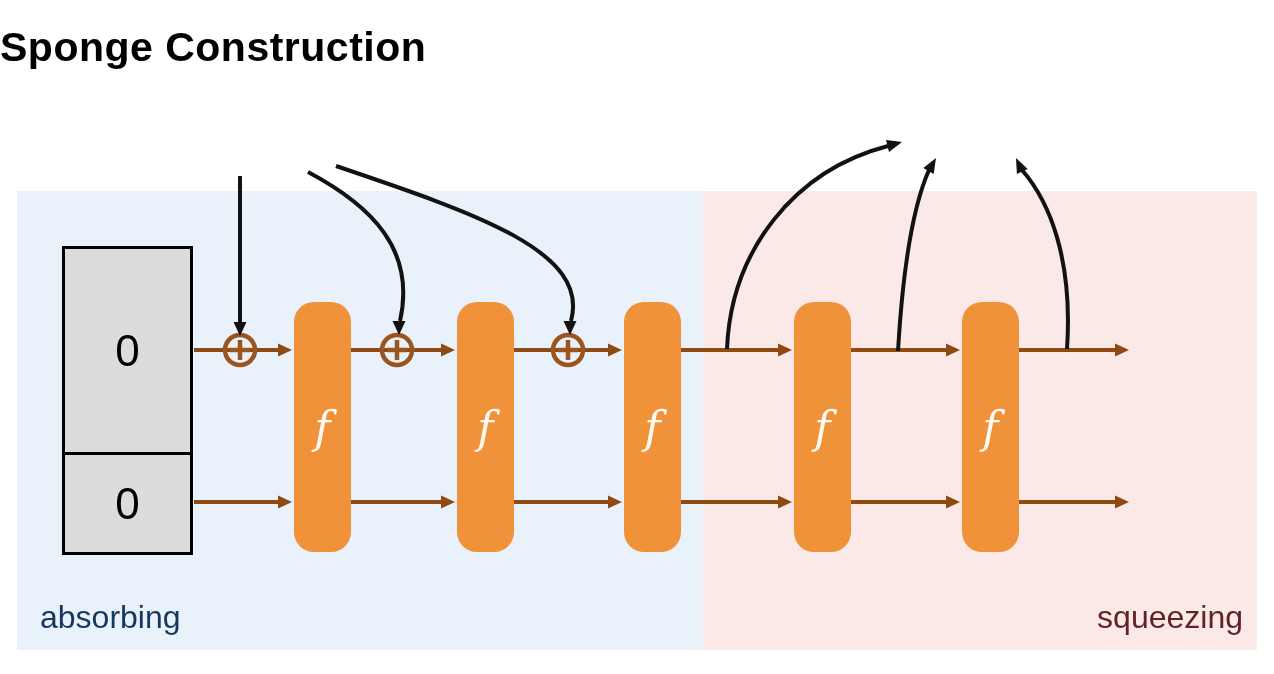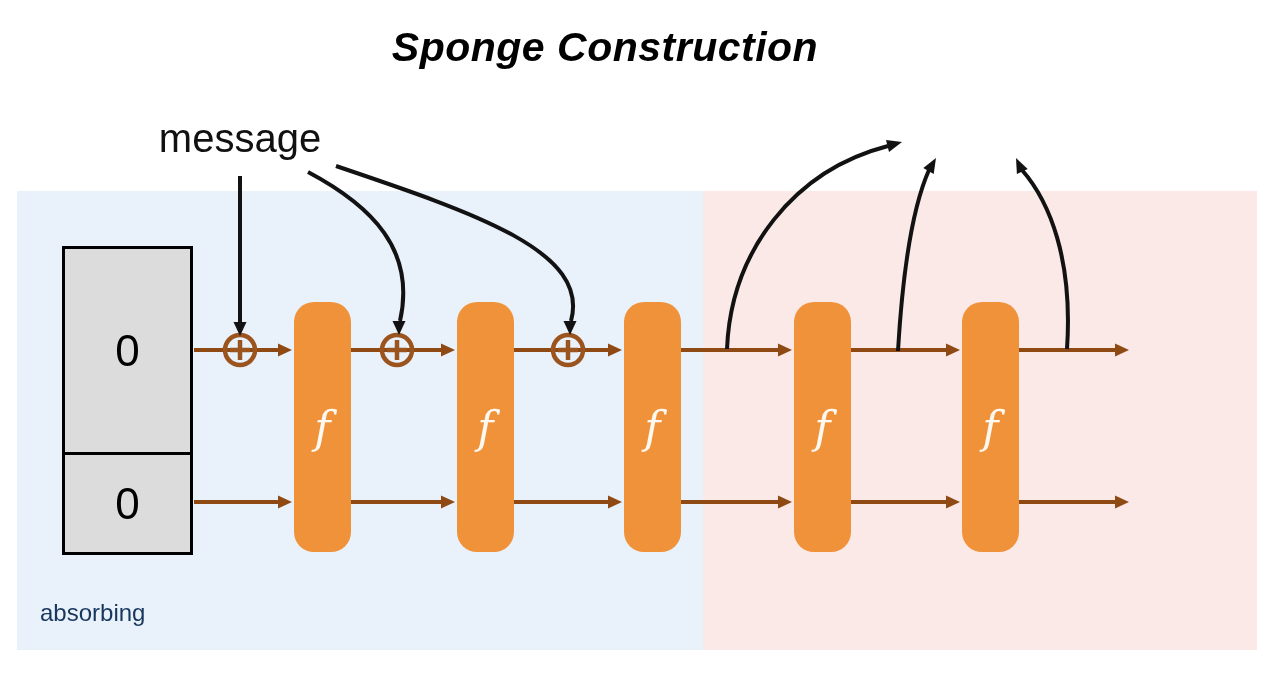--- a/index.html
+++ b/index.html
@@ -11,23 +11,22 @@
   html,body{margin:0;padding:0;background:#ffffff;}
   .canvas{
     position:relative; width:1274px; height:674px; overflow:hidden;
     font-family:"Liberation Sans", sans-serif; background:#ffffff;
   }
   .bg{position:absolute; top:191px; height:459px;}
   .bg.absorb{left:17px; width:686px; background:var(--absorb-bg);}
   .bg.squeeze{left:703px; width:554px; background:var(--squeeze-bg);}
   .title{
     position:absolute; left:0; top:24px; width:1210px; margin:0;
-    text-align:center; font-size:41px; font-weight:bold; color:#000;
+    text-align:left; font-size:41px; font-weight:bold; color:#000;
     letter-spacing:0.5px;
-    font-style:italic;
   }
   .float-label{
     position:absolute; width:220px; text-align:center; color:#111;
     font-size:40px; line-height:1.1;
   }
   .float-label.message{left:130px; top:116px;}
   .float-label.output{left:868px; top:103px;}
   .state-cell{
     position:absolute; left:62px; width:131px; background:var(--state-fill);
     border:3px solid #000; box-sizing:border-box;
@@ -37,53 +36,53 @@
   .state-cell.top{top:246px; height:209px;}
   .state-cell.bottom{top:452px; height:103px;}
   .fblock{
     position:absolute; top:302px; width:57px; height:250px;
     background:var(--block-orange); border-radius:20px;
     display:flex; align-items:center; justify-content:center;
     font-family:"DejaVu Serif", serif; font-style:italic;
     font-size:44px; color:var(--f-text);
   }
   .fb1{left:294px;} .fb2{left:457px;} .fb3{left:624px;} .fb4{left:794px;} .fb5{left:962px;}
-  .phase-label{position:absolute; top:599px; font-size:24px;}
+  .phase-label{position:absolute; top:599px; font-size:32px;}
   .phase-label.absorbing{left:40px; color:var(--absorb-text);}
   .phase-label.squeezing{right:31px; color:var(--squeeze-text); text-align:right;}
   svg.overlay{position:absolute; left:0; top:0; pointer-events:none;}
   .brown-line{stroke:var(--arrow-brown); stroke-width:4; fill:none;}
   .brown-head{fill:var(--arrow-brown); stroke:none;}
   .black-line{stroke:var(--black-arrow); stroke-width:4; fill:none;}
   .black-head{fill:var(--black-arrow); stroke:none;}
   .xor-ring{stroke:var(--xor-brown); stroke-width:4.5; fill:none;}
   .xor-cross{stroke:var(--xor-brown); stroke-width:4.5;}
 </style>
 </head>
 <body>
 
 <div class="canvas">
 
   <div class="bg absorb"></div>
   <div class="bg squeeze"></div>
 
   <h1 class="title">Sponge Construction</h1>
 
-  <div class="float-label message">message</div>
 
   <div class="state-cell top">0</div>
   <div class="state-cell bottom">0</div>
 
   <div class="fblock fb1">f</div>
   <div class="fblock fb2">f</div>
   <div class="fblock fb3">f</div>
   <div class="fblock fb4">f</div>
   <div class="fblock fb5">f</div>
 
   <div class="phase-label absorbing">absorbing</div>
+  <div class="phase-label squeezing">squeezing</div>
 
   <svg class="overlay" width="1274" height="674" viewBox="0 0 1274 674">
 
     <g>
       <line class="brown-line" x1="194" y1="350" x2="278" y2="350"></line>
       <polygon class="brown-head" points="292,350 278,343.5 278,356.5"></polygon>
       <line class="brown-line" x1="351" y1="350" x2="441" y2="350"></line>
       <polygon class="brown-head" points="455,350 441,343.5 441,356.5"></polygon>
       <line class="brown-line" x1="514" y1="350" x2="608" y2="350"></line>
       <polygon class="brown-head" points="622,350 608,343.5 608,356.5"></polygon>

